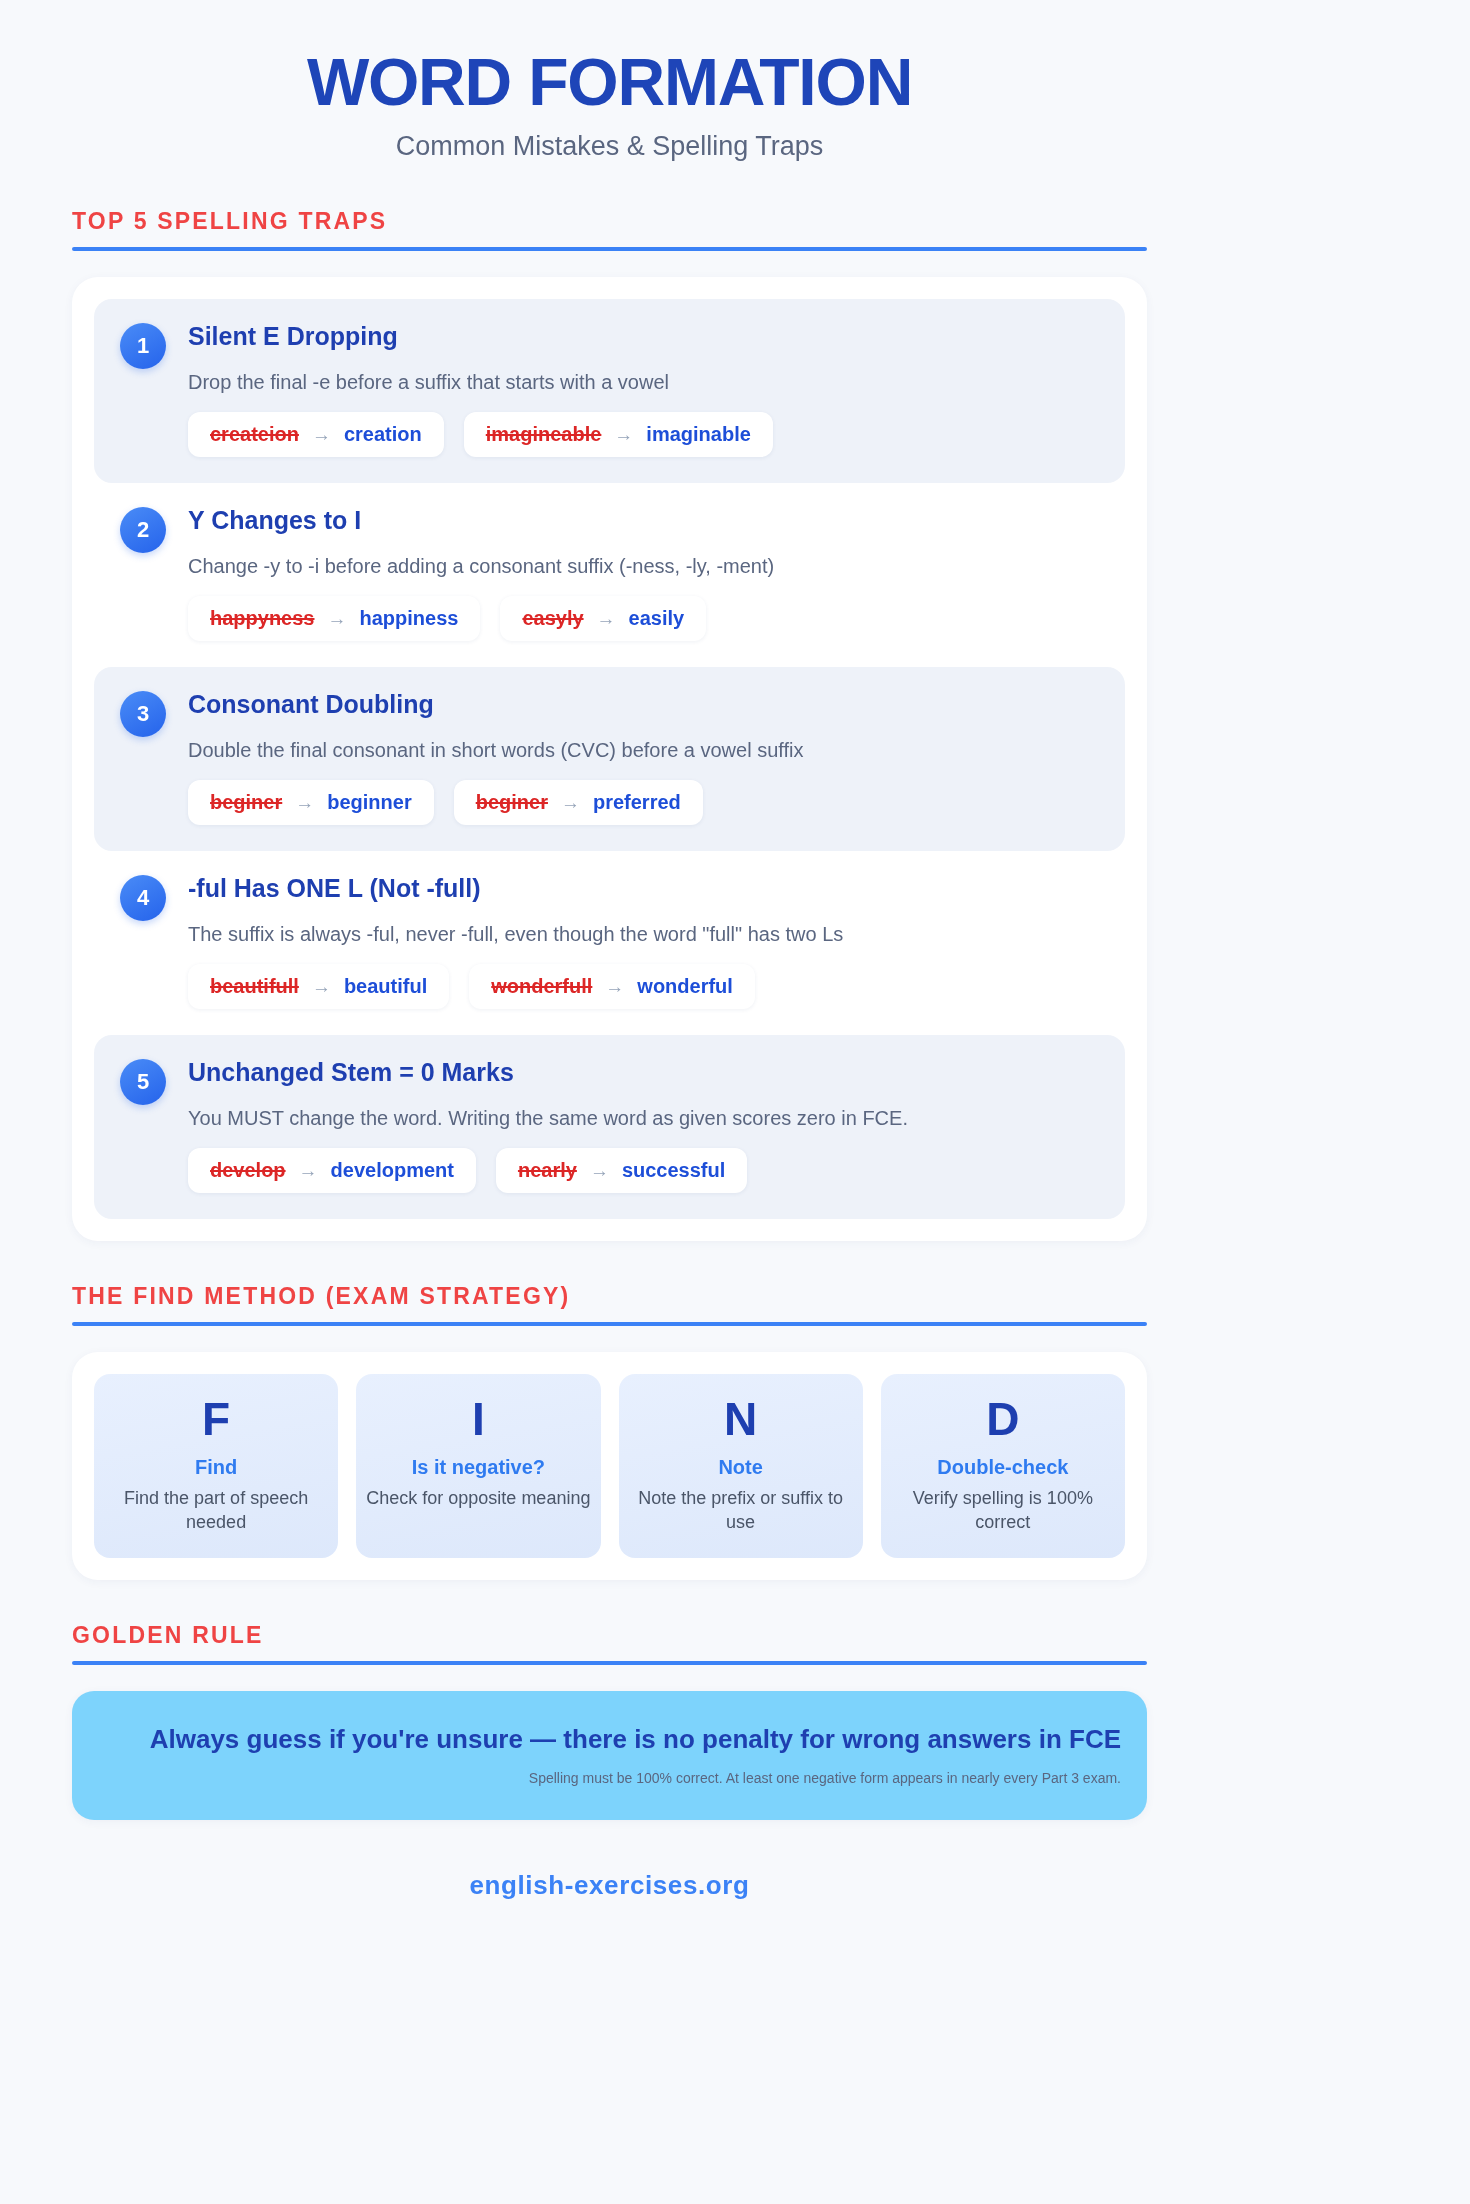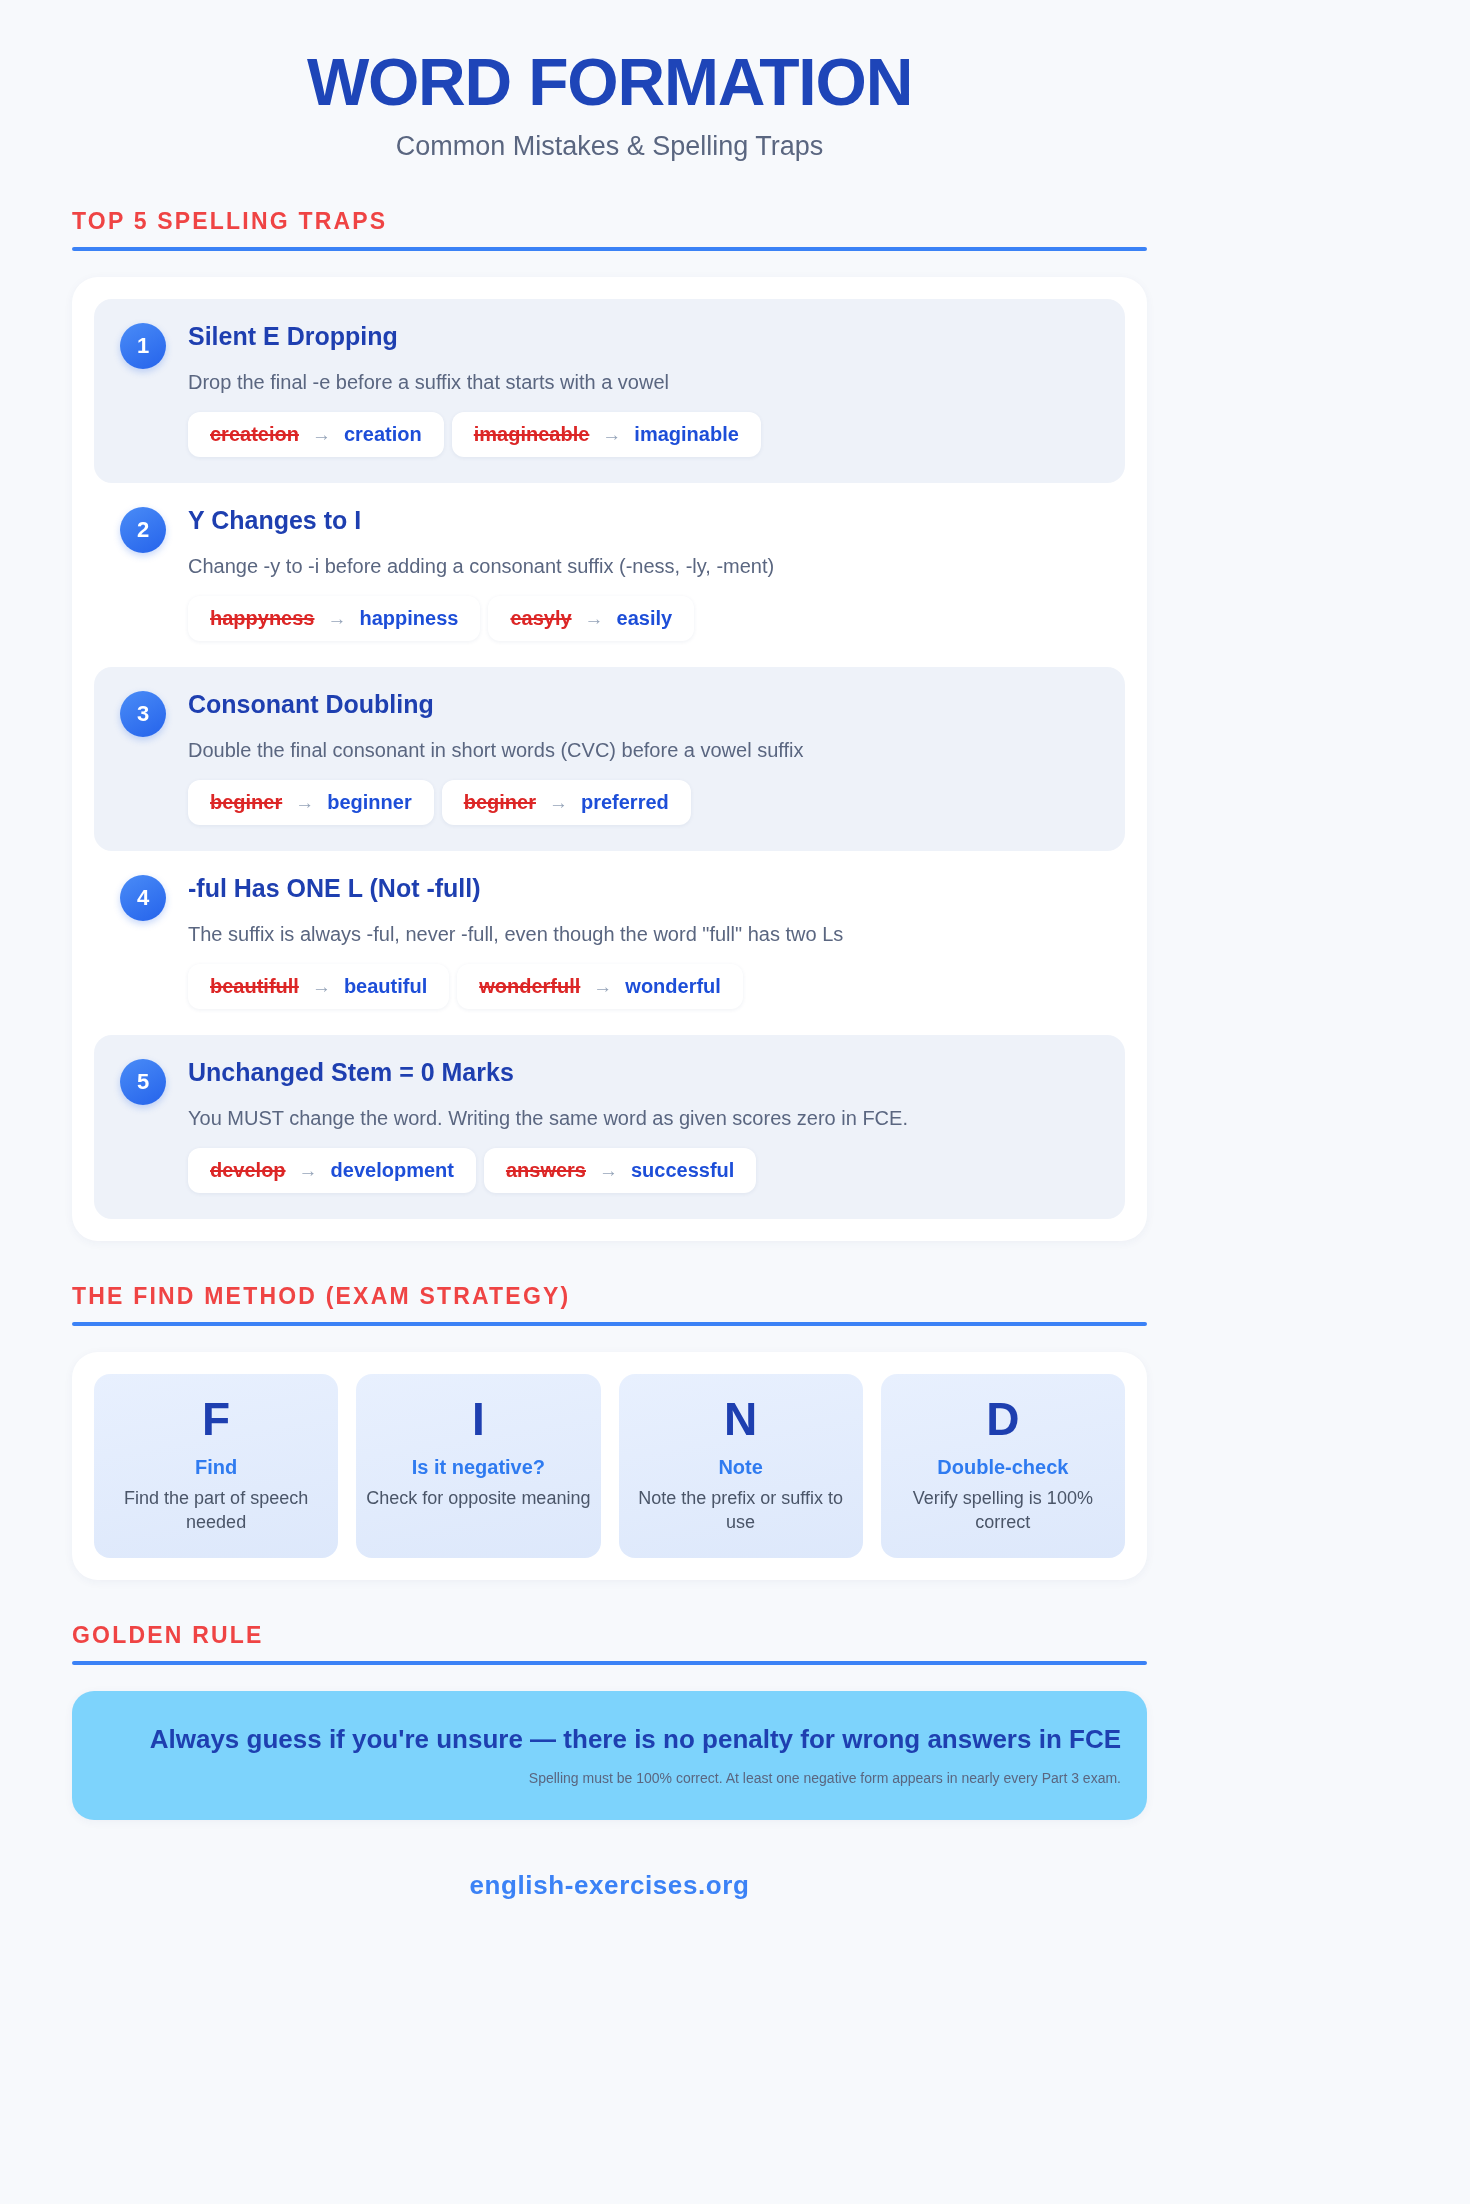--- a/index.html
+++ b/index.html
@@ -106,21 +106,21 @@
 
   .trap-desc {
     font-size: 20px;
     color: #5a6680;
     margin-top: 18px;
     line-height: 1.35;
   }
 
   .pill-row {
     display: flex;
-    gap: 8px;
+    gap: 20px;
     margin-top: 16px;
     flex-wrap: wrap;
   }
 
   .pill {
     background: #ffffff;
     border-radius: 12px;
     padding: 11px 22px;
     display: flex;
     align-items: center;
@@ -322,21 +322,21 @@
       <div class="trap-body">
         <div class="trap-title">Unchanged Stem = 0 Marks</div>
         <div class="trap-desc">You MUST change the word. Writing the same word as given scores zero in FCE.</div>
         <div class="pill-row">
           <div class="pill">
             <span class="pill-wrong">develop</span>
             <span class="pill-arrow">→</span>
             <span class="pill-right">development</span>
           </div>
           <div class="pill">
-            <span class="pill-wrong">answers</span>
+            <span class="pill-wrong">nearly</span>
             <span class="pill-arrow">→</span>
             <span class="pill-right">successful</span>
           </div>
         </div>
       </div>
     </div>
 
   </div>
 
   <div class="section-head tight">

